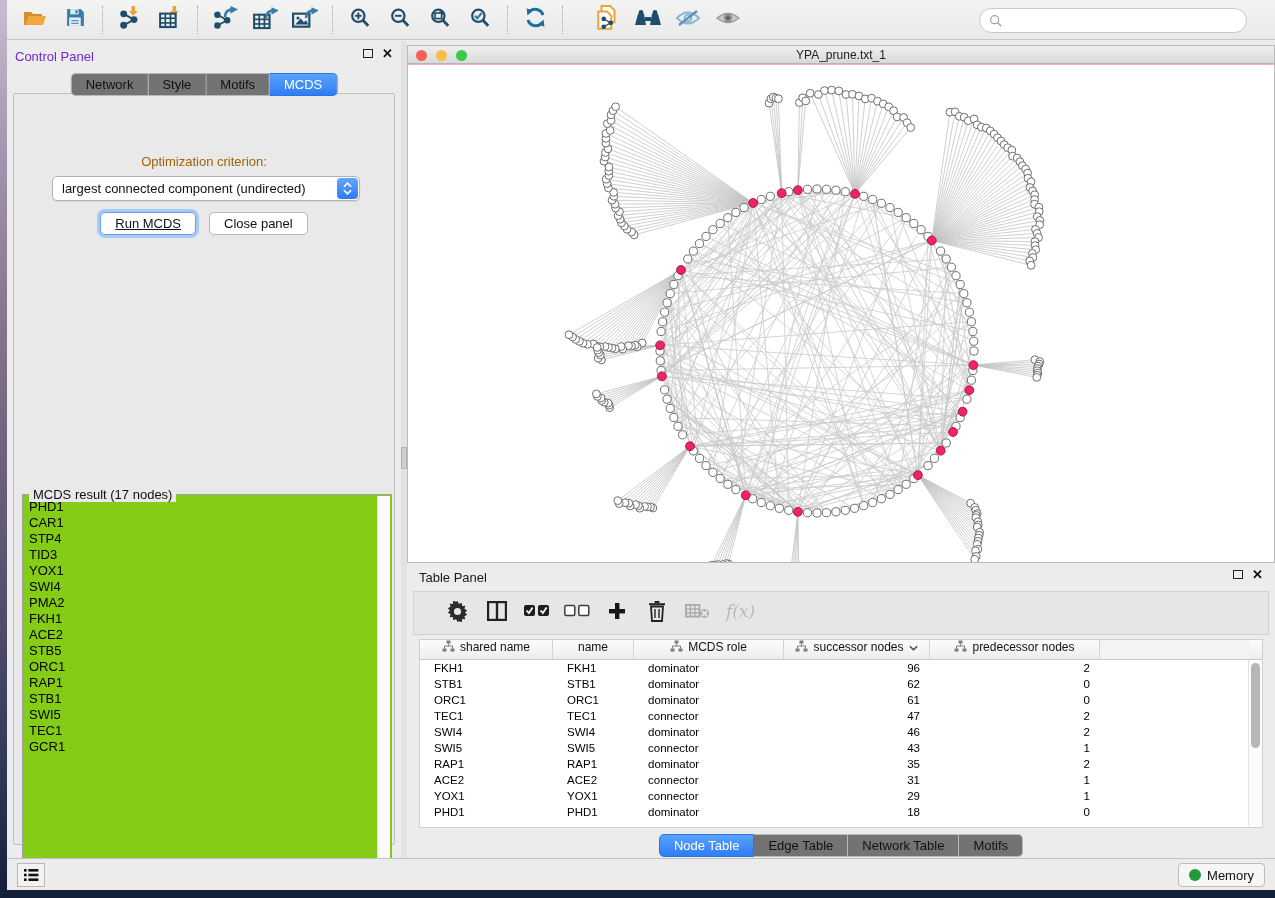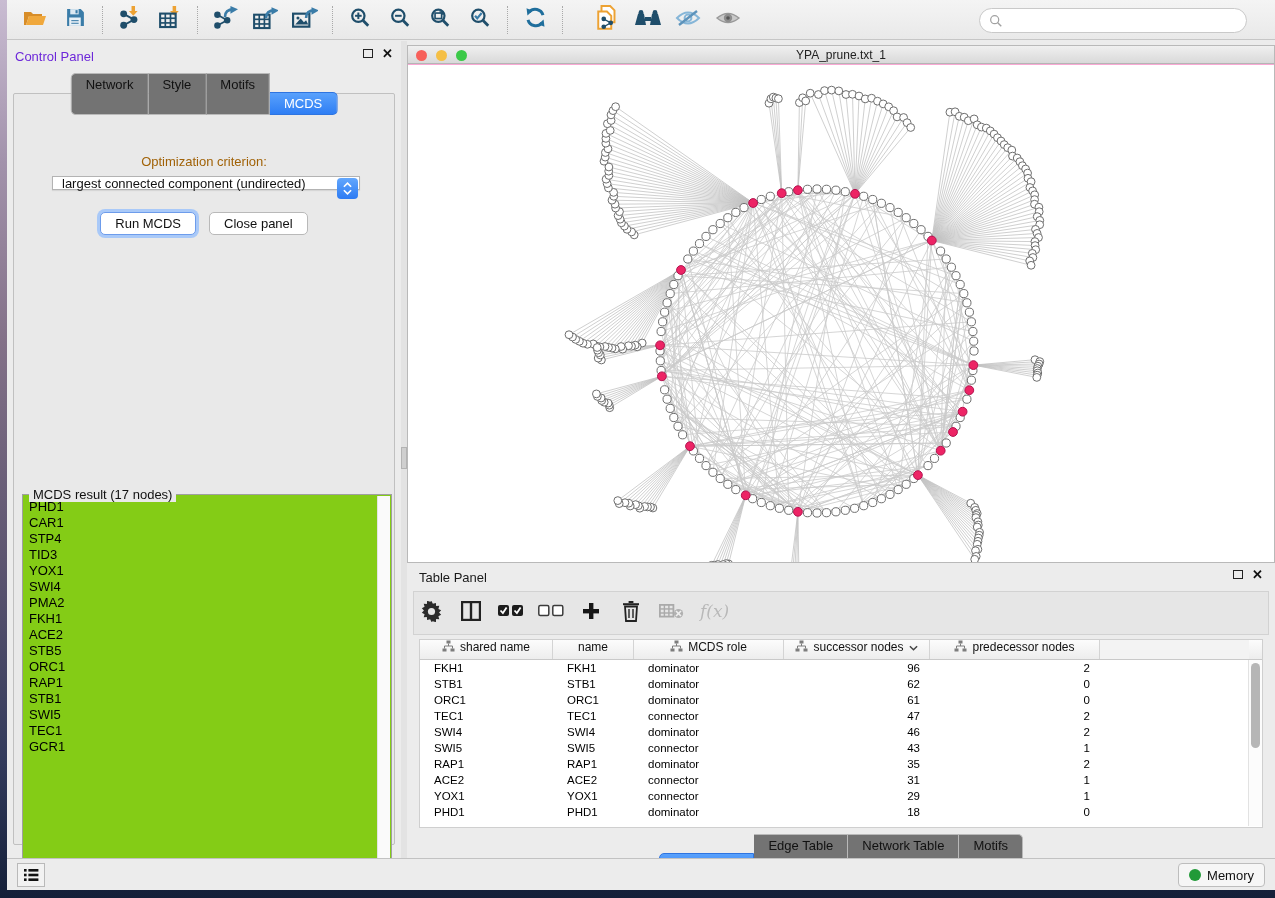--- a/index.html
+++ b/index.html
@@ -28,32 +28,32 @@
   .win-btns { position:absolute; right:8px; top:8px; display:flex; gap:9px; align-items:center; }
   .float-icon { width:10px; height:9px; border:1.5px solid #222; display:inline-block; }
   .close-icon { font-size:13px; font-weight:bold; color:#111; line-height:9px; }
   #cp-inner { position:absolute; left:6px; top:52px; width:382px; height:752px; background:#e9e9e9;
               border:1px solid #c0c0c0; border-radius:2px; }
   #cp-tabs { position:absolute; left:50%; top:32px; transform:translateX(-50%); display:flex; z-index:5; }
   .seg-tab { font-size:13px; padding:3px 14px; background:#737373; border:1px solid #b9b9b9; border-left:none;
              color:#111; white-space:nowrap; }
   .seg-tab:first-child { border-left:1px solid #b9b9b9; border-radius:5px 0 0 5px; }
   .seg-tab:last-child { border-radius:0 5px 5px 0; }
-  .seg-tab.active { background:linear-gradient(180deg,#59a1fc,#2e7ef4); color:#fff; border-color:#2e74e0;margin-top:19px; }
+  .seg-tab.active { background:linear-gradient(180deg,#59a1fc,#2e7ef4); color:#fff; border-color:#2e74e0; }
 
   #opt-label { position:absolute; left:0; top:60px; width:100%; text-align:center; font-size:13px; color:#a16207; }
-  #criterion { position:absolute; left:38px; top:82px; width:308px; height:14px; background:#fff;
-               border:1px solid #b3b3b3; border-radius:0; display:flex; align-items:center; font-size:13px;
+  #criterion { position:absolute; left:38px; top:82px; width:308px; height:25px; background:#fff;
+               border:1px solid #b3b3b3; border-radius:5px; display:flex; align-items:center; font-size:13px;
                padding-left:9px; color:#111; box-shadow:0 1px 1px rgba(0,0,0,.08); }
   #criterion .stepper { position:absolute; right:1px; top:1px; width:21px; height:21px; border-radius:4px;
                background:linear-gradient(180deg,#63a7fd,#2d7bf3); display:flex; flex-direction:column;
                align-items:center; justify-content:center; gap:1px; }
   #btn-row { position:absolute; left:0; top:118px; width:100%; display:flex; justify-content:center; gap:13px; }
   .cp-btn { font-size:13px; padding:3px 14px; background:#fff; border:1px solid #b9b9b9; border-radius:5px; color:#111; }
-  .cp-btn.focused { box-shadow:0 0 0 3px #a9c9f8; border-color:#6d9ceb; }
+  .cp-btn.focused { box-shadow:0 0 0 3px #a9c9f8; border-color:#6d9ceb;text-decoration:underline; }
 
   #mcds-box { position:absolute; left:8px; top:400px; width:370px; height:372px; background:#84cc16;
               border:1px solid #9f9f9f; }
   #mcds-legend { position:absolute; left:6px; top:-8px; background:#e9e9e9; padding:0 4px; font-size:13px; color:#111; }
   #mcds-list { position:absolute; left:0; top:4px; width:355px; height:360px; overflow:hidden; }
   .mcds-item { font-size:13px; line-height:16px; padding-left:6px; color:#000; }
   #mcds-scroll { position:absolute; right:1px; top:1px; width:13px; height:370px; background:#fafafa; border-left:1px solid #e4e4e4; }
 
   
   #v-splitter { position:absolute; left:394px; top:41px; width:6px; height:817px; background:#e3e3e3; }
@@ -65,21 +65,21 @@
   #net-titlebar { position:absolute; left:0; top:0; width:100%; height:18px;
                   background:linear-gradient(180deg,#f0f0f0,#d9d9d9); border-bottom:1px solid #b5b5b5; }
   #net-title { position:absolute; width:100%; text-align:center; top:2px; font-size:12px; color:#222; }
   .traffic { position:absolute; top:4px; width:11px; height:11px; border-radius:50%; }
   #net-canvas { position:absolute; left:0; top:19px; width:866px; height:497px; background:#fff; }
 
   
   #table-panel { position:absolute; left:400px; top:563px; width:868px; height:295px; background:#ececec; }
   #tp-title { position:absolute; left:12px; top:7px; font-size:13px; color:#1a1a1a; }
   #tp-toolbar { position:absolute; left:6px; top:28px; width:856px; height:44px; background:#e6e6e6;
-                border:1px solid #d2d2d2; display:flex; align-items:center; gap:14px; padding-left:4px; }
+                border:1px solid #d2d2d2; display:flex; align-items:center; gap:14px; padding-left:30px; }
   .tp-icon { display:flex; align-items:center; justify-content:center; min-width:26px; height:28px; }
   .tp-icon.disabled { opacity:.42; }
   #tp-table { position:absolute; left:12px; top:76px; width:844px; height:189px; background:#fff; border:1px solid #cfcfcf; }
   #tbl-header { display:flex; height:20px; background:linear-gradient(180deg,#fcfcfc,#ededed); border-bottom:1px solid #c9c9c9; }
   .th { display:flex; justify-content:center; gap:5px; font-size:12px; color:#111;
         border-right:1px solid #d4d4d4; overflow:hidden; white-space:nowrap; }
   .th:last-child { border-right:none; background:#f3f3f3; }
   #tbl-body { position:absolute; left:0; top:20px; width:829px; height:166px; overflow:hidden; }
   .tr { display:flex; height:16px; }
   .td { font-size:11.5px; color:#000; white-space:nowrap; overflow:hidden; line-height:16px; }

